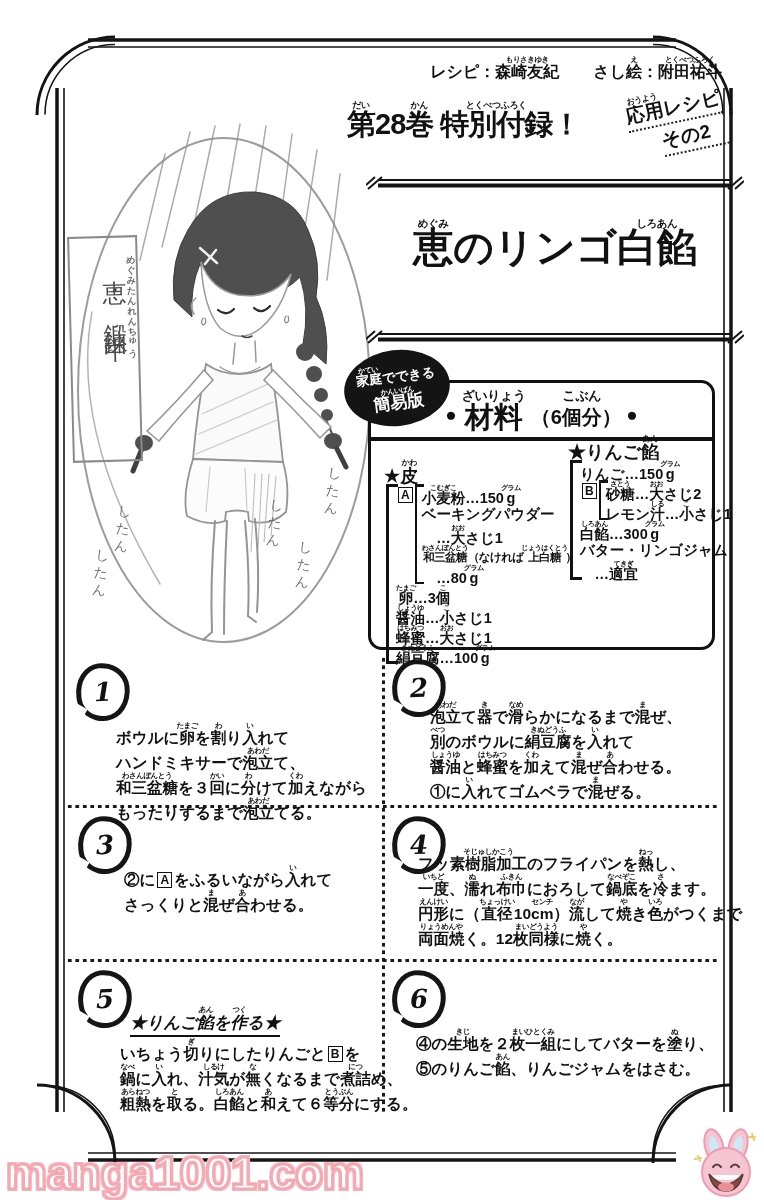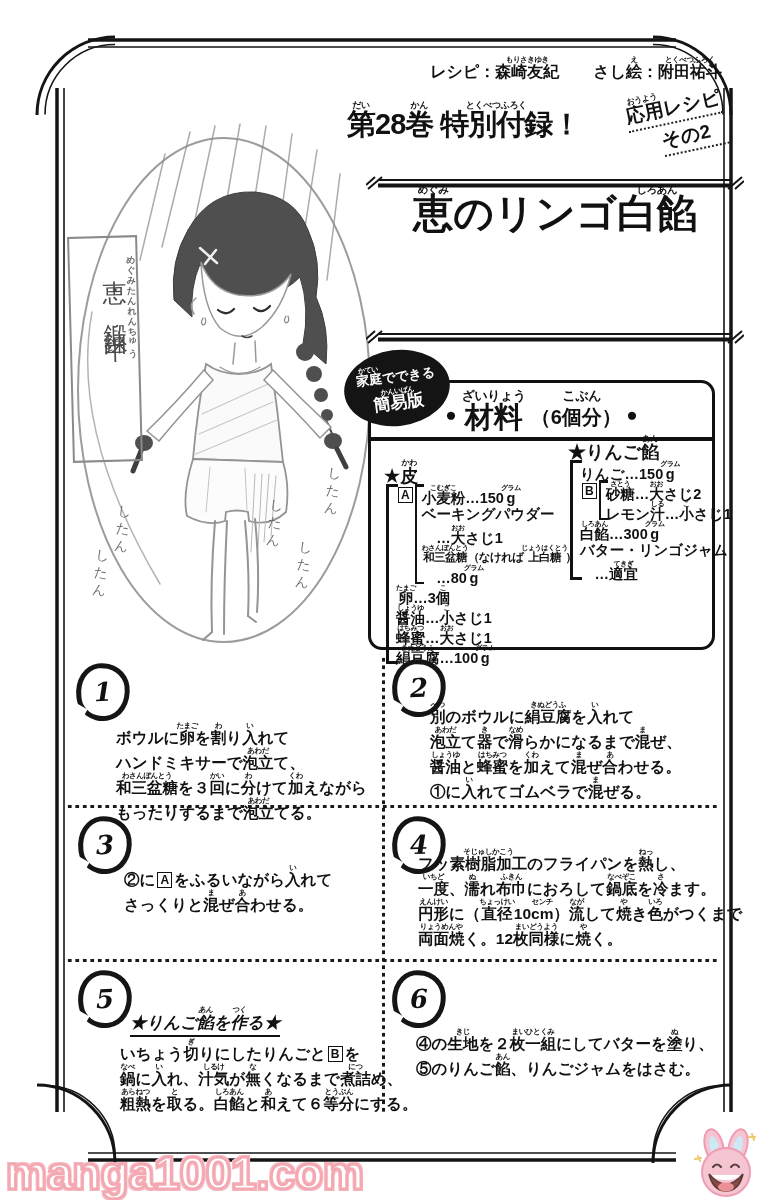--- a/index.html
+++ b/index.html
@@ -28,21 +28,21 @@
   #burst{left:628px;top:88px;transform:rotate(-12deg);font-size:19px;font-weight:800;
          white-space:nowrap;z-index:4;}
   #burst .bline{display:inline-block;border-bottom:2.5px dotted #222;padding-bottom:1px;}
   #burst .b2{display:block;margin-left:30px;margin-top:2px;}
   #burst rt{font-size:8px;}
 
   
   .deco{left:366px;width:378px;height:14px;z-index:4;}
   #deco-top{top:176px;} #deco-bottom{top:330px;}
   #title-block{left:366px;top:184px;width:378px;text-align:center;z-index:4;}
-  .title-line{font-weight:900;letter-spacing:0;line-height:1.15;white-space:nowrap;}
+  .title-line{font-weight:900;letter-spacing:0;line-height:1.15;white-space:nowrap;margin-top:34px;}
   #title-l1{font-size:40px;} #title-l2{font-size:45px;margin-top:8px;}
   .title-line rt{font-size:10.5px;font-weight:700;}
 
   
   #matbox{left:368px;top:380px;width:341px;height:264px;border:3px solid #111;
           border-radius:14px;background:#fff;z-index:3;}
   #mat-head{position:absolute;left:0;top:6px;width:100%;text-align:center;white-space:nowrap;font-weight:900;}
   #mat-head .bullet{font-size:19px;vertical-align:6px;}
   #mat-head .mh-main{font-size:29px;margin:0 2px;}
   #mat-head .mh-count{font-size:20px;vertical-align:3px;}
@@ -312,22 +312,22 @@
         <div class="ln">ハンドミキサーで<ruby>泡立<rt>あわだ</rt></ruby>て、</div>
         <div class="ln"><ruby>和三盆糖<rt>わさんぼんとう</rt></ruby>を３<ruby>回<rt>かい</rt></ruby>に<ruby>分<rt>わ</rt></ruby>けて<ruby>加<rt>くわ</rt></ruby>えながら</div>
         <div class="ln">もったりするまで<ruby>泡立<rt>あわだ</rt></ruby>てる。</div>
       </div>
   </div>
   <div id="st2" class="abs step">
     <div class="stepnum">
         <span>2</span>
       </div>
     <div class="steptext">
+        <div class="ln"><ruby>泡立<rt>あわだ</rt></ruby>て<ruby>器<rt>き</rt></ruby>で<ruby>滑<rt>なめ</rt></ruby>らかになるまで<ruby>混<rt>ま</rt></ruby>ぜ、</div>
         <div class="ln"><ruby>別<rt>べつ</rt></ruby>のボウルに<ruby>絹豆腐<rt>きぬどうふ</rt></ruby>を<ruby>入<rt>い</rt></ruby>れて</div>
-        <div class="ln"><ruby>泡立<rt>あわだ</rt></ruby>て<ruby>器<rt>き</rt></ruby>で<ruby>滑<rt>なめ</rt></ruby>らかになるまで<ruby>混<rt>ま</rt></ruby>ぜ、</div>
         <div class="ln"><ruby>醤油<rt>しょうゆ</rt></ruby>と<ruby>蜂蜜<rt>はちみつ</rt></ruby>を<ruby>加<rt>くわ</rt></ruby>えて<ruby>混<rt>ま</rt></ruby>ぜ<ruby>合<rt>あ</rt></ruby>わせる。</div>
         <div class="ln">①に<ruby>入<rt>い</rt></ruby>れてゴムベラで<ruby>混<rt>ま</rt></ruby>ぜる。</div>
       </div>
   </div>
   <div id="st3" class="abs step">
     <div class="stepnum">
         <span>3</span>
       </div>
     <div class="steptext">
         <div class="ln">②に<span class="boxed">A</span>をふるいながら<ruby>入<rt>い</rt></ruby>れて</div>

